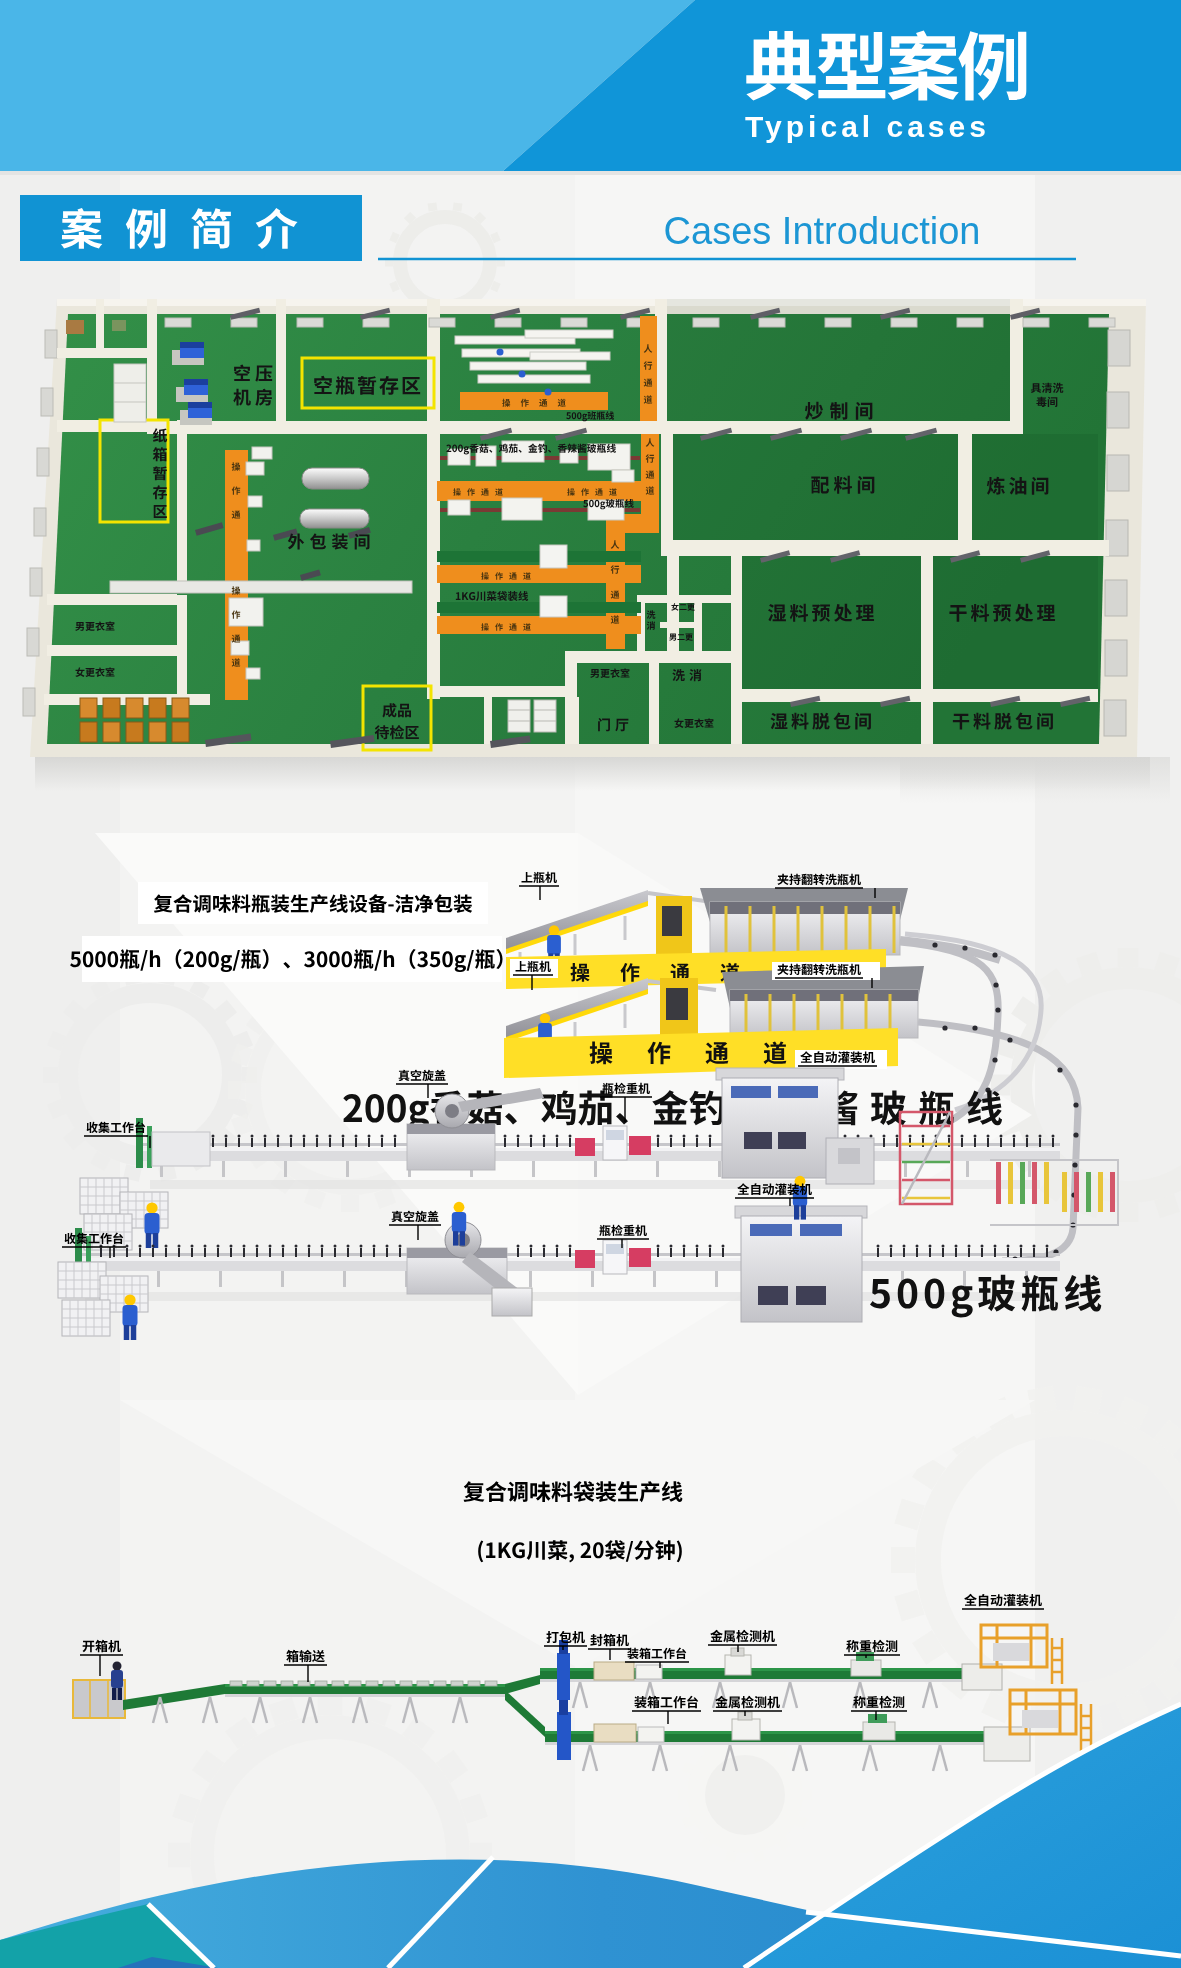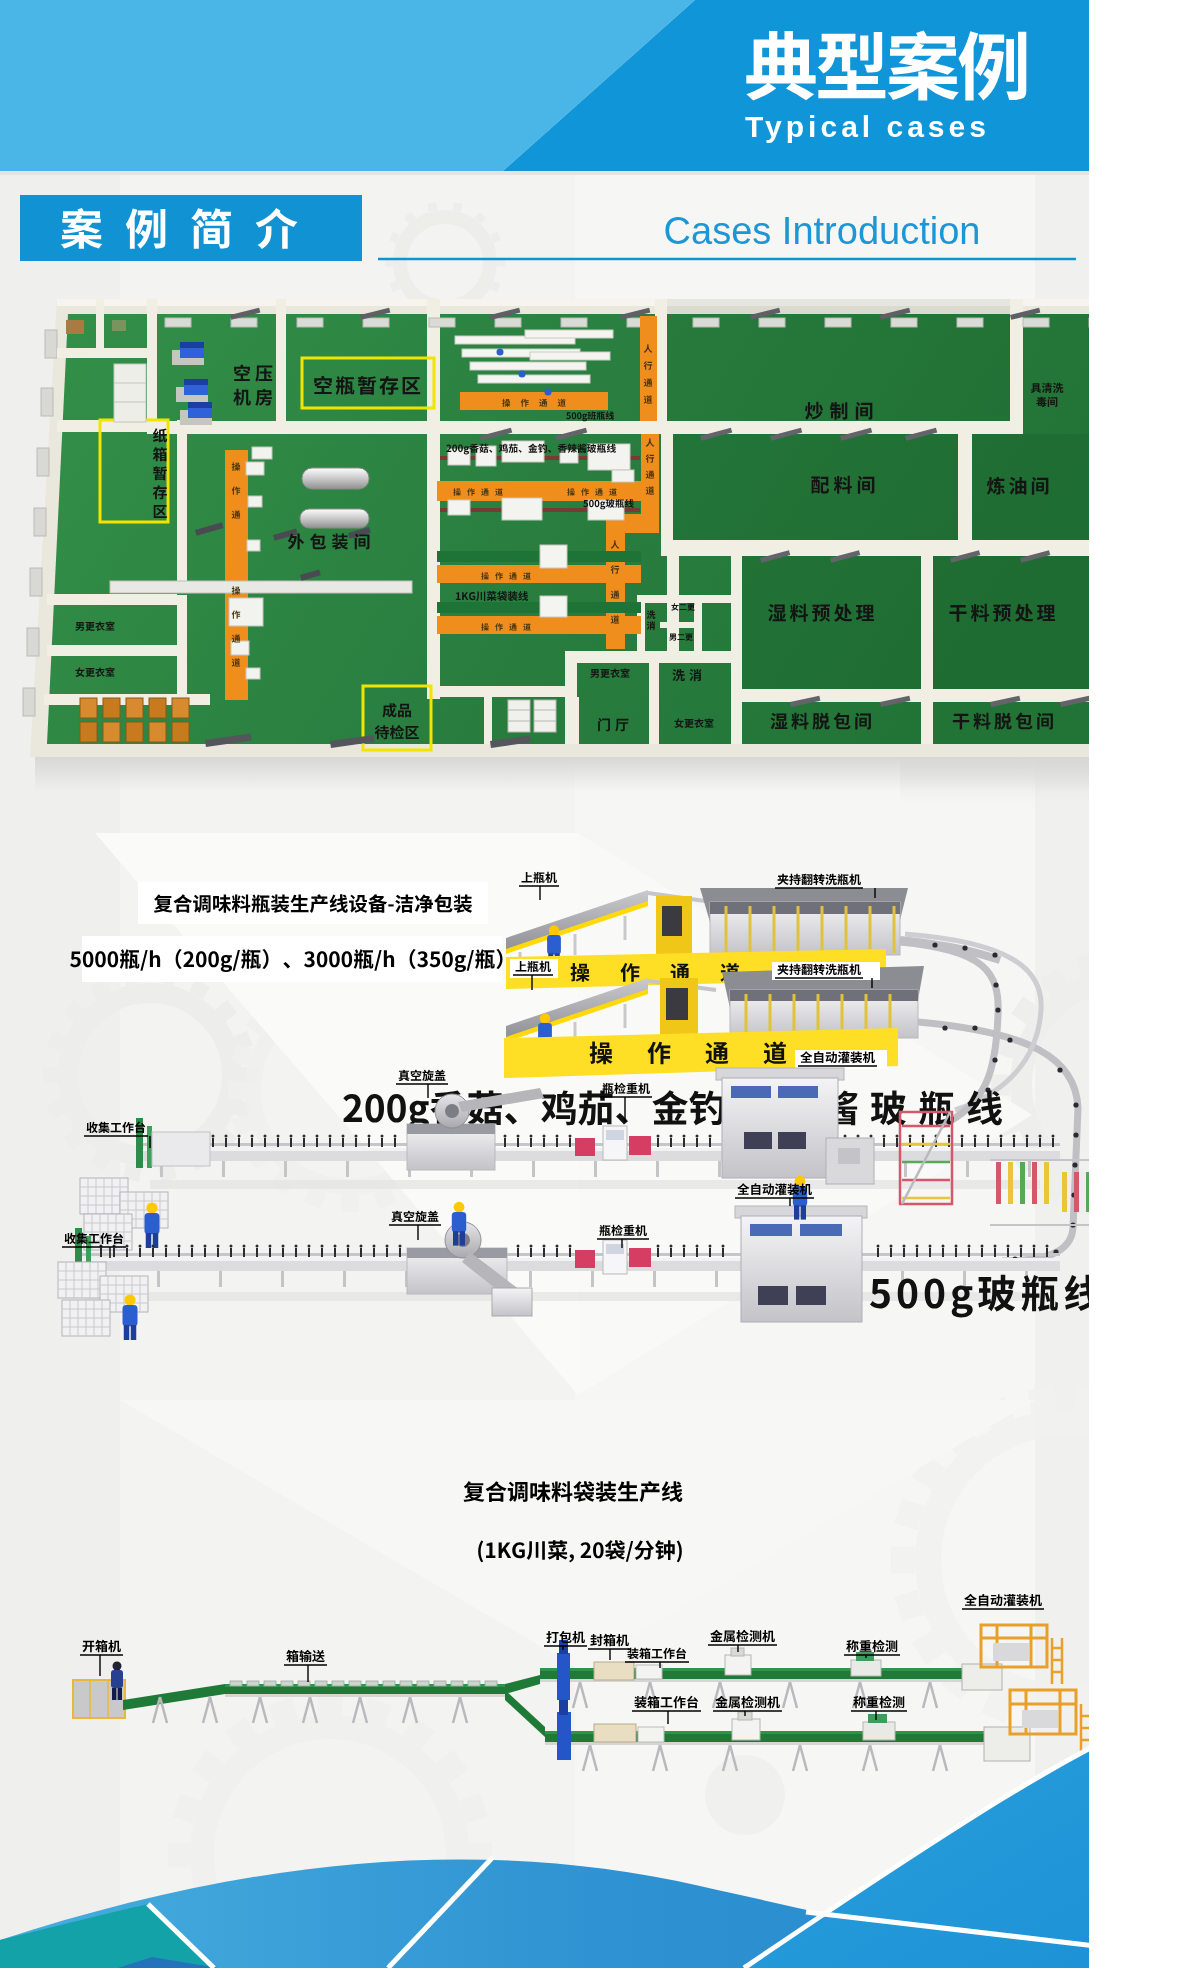--- a/index.html
+++ b/index.html
@@ -1,14 +1,14 @@
 <!DOCTYPE html>
 <html><head><meta charset="utf-8"><style>
 html,body{margin:0;padding:0;background:#fff;}
-#page{position:relative;width:1089px;height:1968px;overflow:hidden;font-family:"Liberation Sans", sans-serif;}
+#page{position:relative;width:1181px;height:1968px;overflow:hidden;font-family:"Liberation Sans", sans-serif;}
 svg{position:absolute;top:0;left:0;display:block}
 </style></head><body>
 <div id="page">
 <svg width="1181" height="1968" viewBox="0 0 1181 1968">
 <defs>
 <path id="gb5178" d="M130 735V255H31V142H313C247 90 131 31 32 -2C62 -25 104 -64 126 -89C230 -51 358 17 436 79L342 142H640L568 75C667 26 777 -41 838 -86L949 -5C885 36 778 95 679 142H968V255H878V735H661V853H547V735H450V853H338V735ZM338 255H246V388H338ZM450 255V388H547V255ZM661 255V388H756V255ZM338 498H246V624H338ZM450 498V624H547V498ZM661 498V624H756V498Z"></path>
 <path id="gb578B" d="M611 792V452H721V792ZM794 838V411C794 398 790 395 775 395C761 393 712 393 666 395C681 366 697 320 702 290C772 290 824 292 861 308C898 326 908 354 908 409V838ZM364 709V604H279V709ZM148 243V134H438V54H46V-57H951V54H561V134H851V243H561V322H476V498H569V604H476V709H547V814H90V709H169V604H56V498H157C142 448 108 400 35 362C56 345 97 301 113 278C213 333 255 415 271 498H364V305H438V243Z"></path>
 <path id="gb6848" d="M46 235V136H352C266 81 141 38 21 17C46 -6 79 -51 95 -80C219 -50 345 9 437 83V-89H557V89C652 11 781 -49 907 -79C924 -48 958 -2 984 23C863 42 737 83 649 136H957V235H557V304H437V235ZM406 824 427 782H71V629H182V684H398C383 660 365 635 346 610H54V516H267C234 480 201 447 171 419C235 409 299 398 361 386C276 368 176 358 58 353C75 329 91 292 100 261C287 275 433 298 545 346C659 318 759 288 833 259L930 340C858 365 765 391 662 416C697 444 726 477 751 516H946V610H477L516 661L441 684H816V629H931V782H552C540 806 523 835 510 858ZM618 516C593 488 564 465 528 445C471 457 412 468 354 477L392 516Z"></path>
 <path id="gb4F8B" d="M666 743V167H771V743ZM826 840V56C826 39 819 34 802 33C783 33 726 32 668 35C683 2 701 -50 705 -82C788 -82 849 -79 887 -59C924 -41 937 -10 937 55V840ZM352 268C377 246 408 218 434 193C394 110 344 45 282 4C307 -18 340 -60 355 -88C516 34 604 250 633 568L564 584L545 581H458C467 617 475 654 482 692H638V803H296V692H368C343 545 299 408 231 320C256 301 300 262 318 243C361 304 398 383 427 472H515C506 411 492 354 476 301L414 349ZM179 848C144 711 87 575 19 484C37 453 64 383 72 354C86 372 100 392 113 413V-88H225V637C249 697 269 758 286 817Z"></path>
 <path id="gb7B80" d="M88 446V-88H205V446ZM140 529C180 491 226 438 245 402L339 468C317 503 268 554 227 588ZM317 387V25H694V387ZM188 856C155 766 96 677 30 620C58 606 106 575 128 556C160 588 193 630 222 676H258C281 636 304 588 313 556L416 599C409 621 395 648 379 676H499V774H277L300 826ZM595 853C572 770 526 686 471 633C498 619 546 588 568 569C594 598 620 635 643 676H691C718 635 746 588 757 555L860 603C851 624 836 650 819 676H951V773H689C696 791 703 809 708 827ZM588 167V113H418V167ZM418 300H588V248H418ZM355 551V445H798V38C798 24 794 20 778 20C763 19 708 19 664 22C678 -6 694 -50 699 -80C774 -81 829 -79 866 -64C905 -47 916 -19 916 38V551Z"></path>

